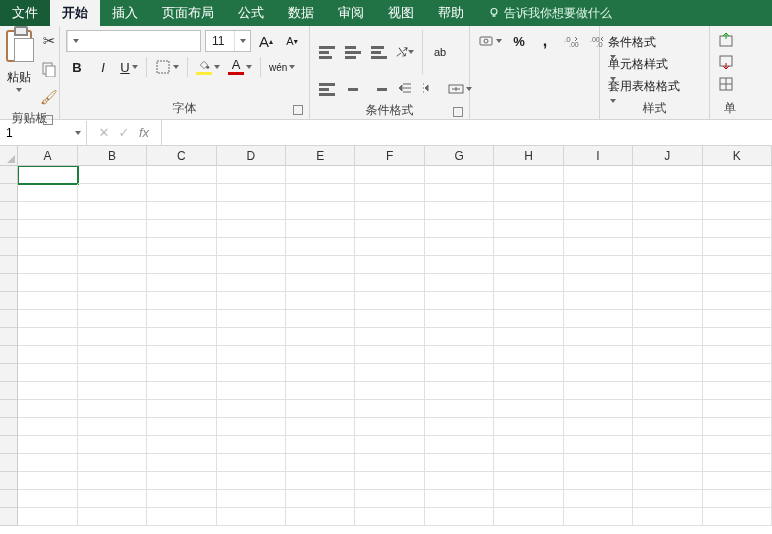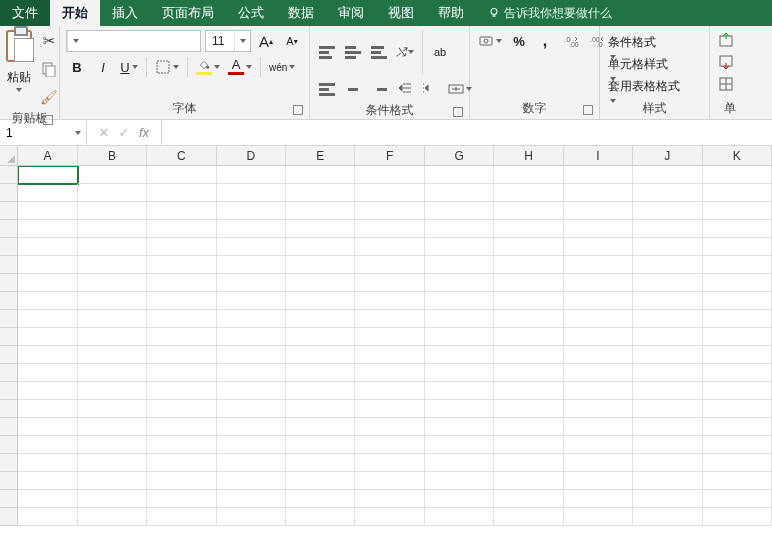--- a/index.html
+++ b/index.html
@@ -302,21 +302,20 @@
         </div>
         <div class="btn">
           <svg class="mini" viewBox="0 0 16 16">
               <text x="1" y="9" font-size="7" fill="#666">.00</text>
               <text x="7" y="14" font-size="8" fill="#666">.0</text>
               <path d="M14 4l-2 2 2 2" stroke="#666" fill="none"></path>
             </svg>
         </div>
       </div>
     </div>
-    <div class="group-label"><span>数字</span><span class="launcher"></span></div>
   </div>
 
   <div class="group" style="width:110px">
     <div class="group-body col" style="gap:2px">
       <div class="style-item btn" style="width:100%; justify-content:flex-start">
         <svg class="mini" viewBox="0 0 16 16">
             <rect x="1" y="1" width="14" height="14" fill="none" stroke="#666"></rect>
             <rect x="3" y="3" width="4" height="4" fill="#e06"></rect>
             <rect x="9" y="3" width="4" height="4" fill="#0b7"></rect>
             <rect x="3" y="9" width="4" height="4" fill="#fc0"></rect>

